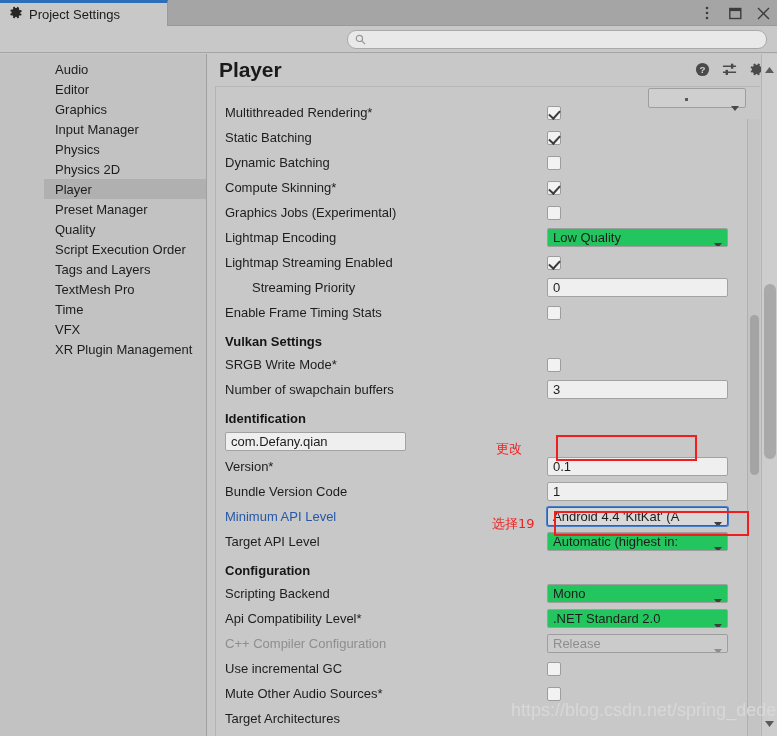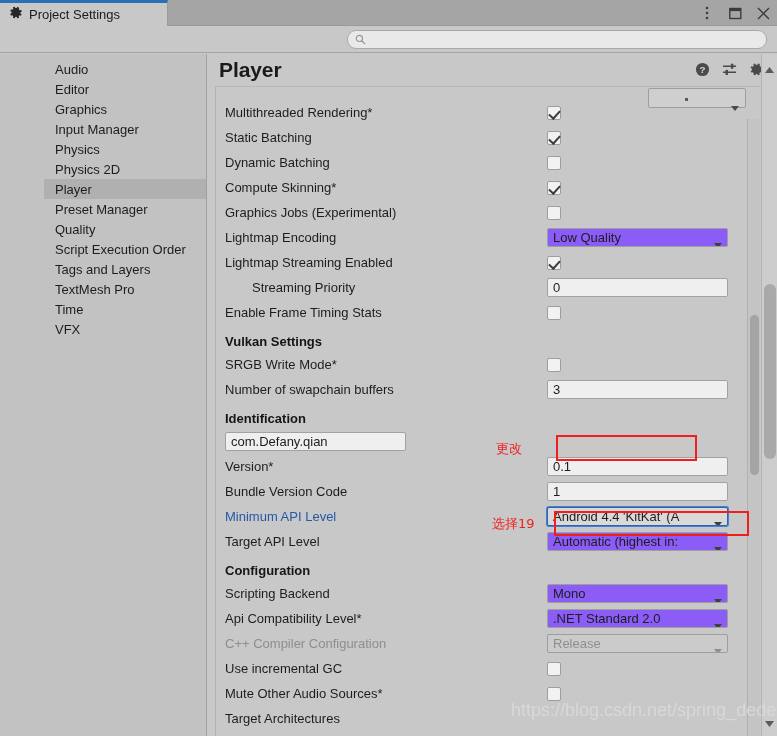--- a/index.html
+++ b/index.html
@@ -209,21 +209,21 @@
     display: flex; align-items: center;
     padding-left: 5px;
     font-size: 13px;
     color: #1d1d1d;
     flex: 0 0 auto;
     overflow: hidden;
     white-space: nowrap;
   }
   .dd {
     width: 181px; height: 19px;
-    background: #8b5cf6;
+    background: #22c55e;
     border: 1px solid #9e9e9e;
     border-radius: 2px;
     display: flex; align-items: center;
     padding-left: 5px;
     padding-right: 18px;
     font-size: 13px;
     color: #1d1d1d;
     flex: 0 0 auto;
     position: relative;
     white-space: nowrap;
@@ -385,20 +385,23 @@
         </div>
       <div class="side-item">
           <span>TextMesh Pro</span>
         </div>
       <div class="side-item">
           <span>Time</span>
         </div>
       <div class="side-item">
           <span>VFX</span>
         </div>
+      <div class="side-item">
+          <span>XR Plugin Management</span>
+        </div>
     </div>
 
     <div class="main">
       <div class="main-header">
         <div class="page-title">Player</div>
         <div class="header-icons">
           <span class="hic">
             <svg width="15" height="15" viewBox="0 0 16 16">
               <circle cx="8" cy="8" r="7" fill="#4a4a4a"></circle>
               <text x="8" y="12" font-size="10.5" font-family="Liberation Sans, sans-serif" fill="#d3d3d3" text-anchor="middle" font-weight="bold">?</text>

